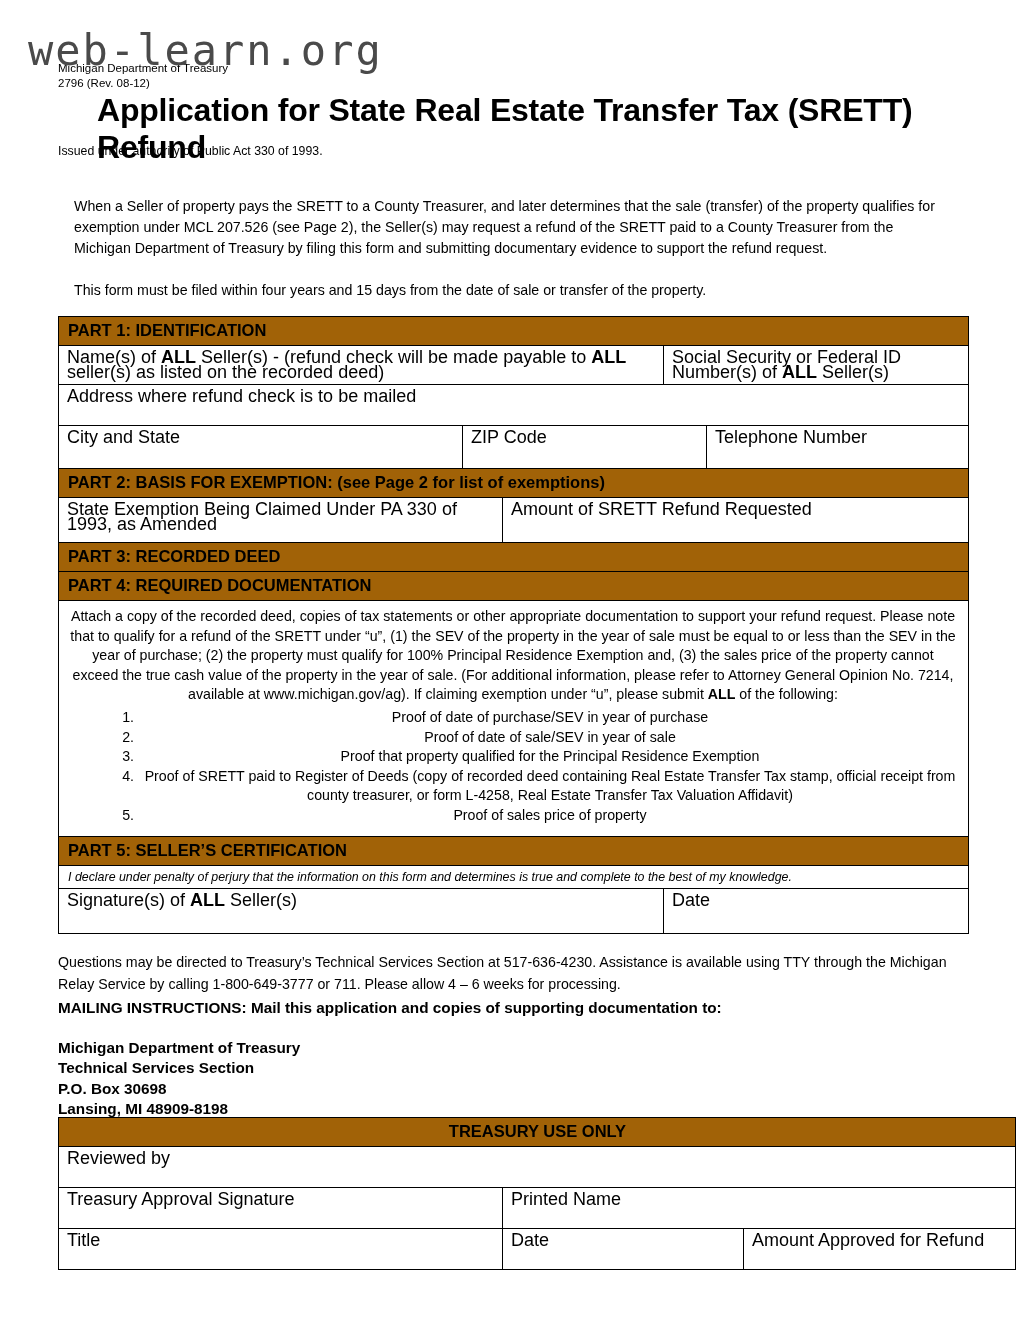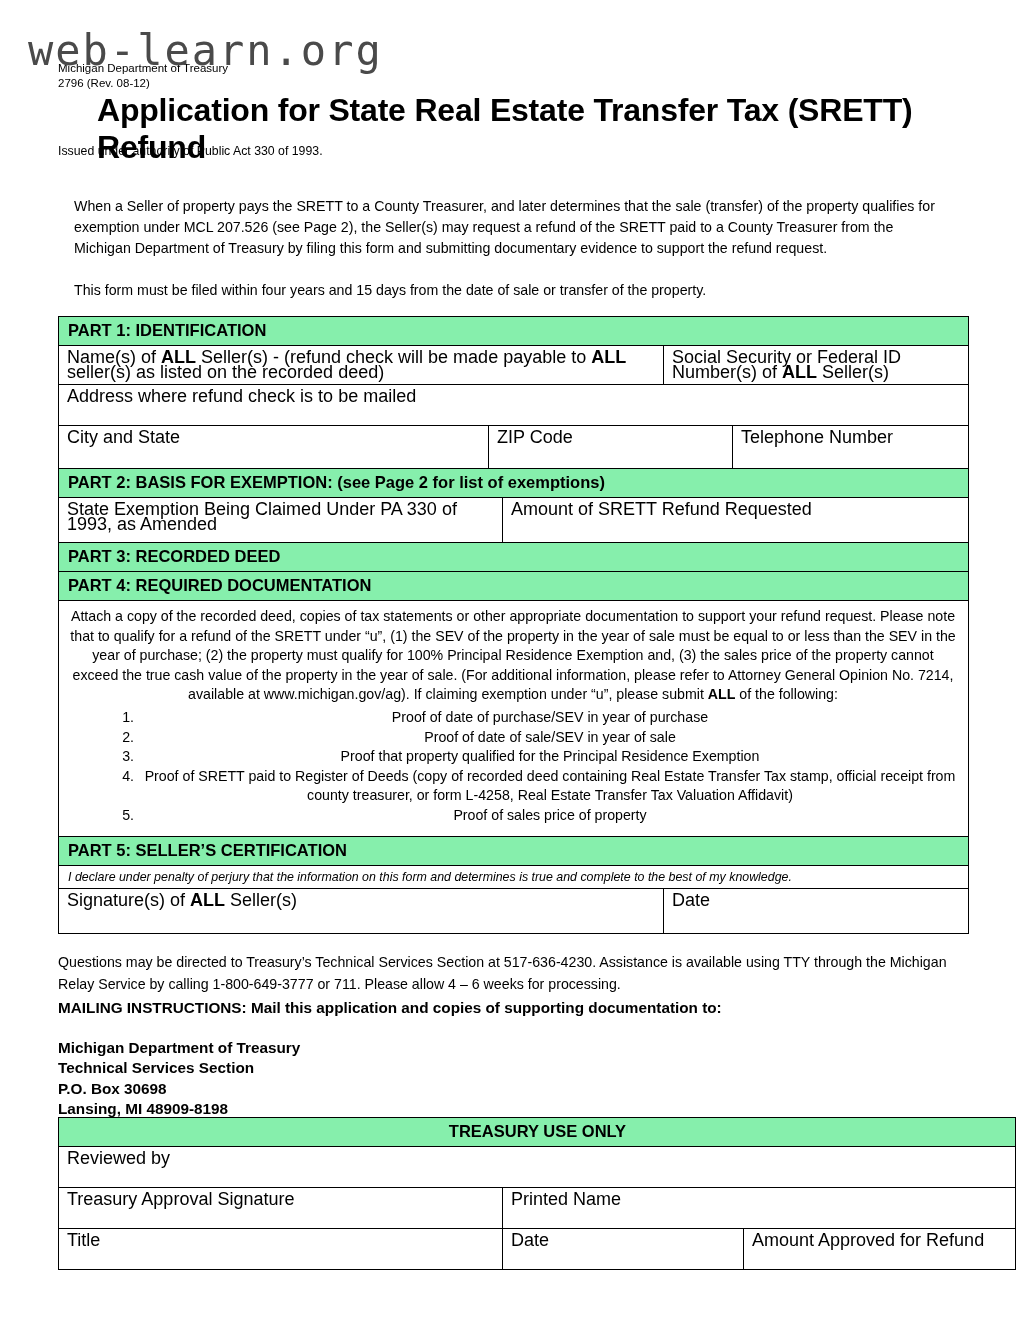--- a/index.html
+++ b/index.html
@@ -82,21 +82,21 @@
   .form {
     position: absolute;
     left: 58px;
     top: 316px;
     width: 911px;
     border: 1.5px solid #000;
     box-sizing: border-box;
   }
 
   .part-head {
-    background: #86efac;
+    background: #a16207;
     border-bottom: 1.5px solid #000;
     font-size: 16.5px;
     font-weight: bold;
     padding: 4px 8px 5px 9px;
     line-height: 19px;
   }
   .part-head.centered { text-align: center; }
 
   .row {
     display: flex;
@@ -211,21 +211,21 @@
       <div class="cell h38" style="flex:0 0 604px;"><span><span>Name(s) of </span><b>ALL</b><span> Seller(s) - (refund check will be made payable to </span><b>ALL</b><span> seller(s) as listed on the recorded deed)</span></span></div>
       <div class="cell h38"><span><span>Social Security or Federal ID Number(s) of </span><b>ALL</b><span> Seller(s)</span></span></div>
     </div>
 
     <div class="row">
       <div class="cell h40"><span>Address where refund check is to be mailed</span></div>
     </div>
 
     <div class="row last">
       <div class="cell h42" style="flex:0 0 403px;"><span>City and State</span></div>
-      <div class="cell h42" style="flex:0 0 244px;margin-left:26px;"><span>ZIP Code</span></div>
+      <div class="cell h42" style="flex:0 0 244px;"><span>ZIP Code</span></div>
       <div class="cell h42"><span>Telephone Number</span></div>
     </div>
 
     <div class="part-head" style="border-top:1.5px solid #000;">PART 2: BASIS FOR EXEMPTION:  (see Page 2 for list of exemptions)</div>
 
     <div class="row">
       <div class="cell h44" style="flex:0 0 443px;"><span>State Exemption Being Claimed Under PA 330 of 1993, as Amended</span></div>
       <div class="cell h44"><span>Amount of SRETT Refund Requested</span></div>
     </div>
 

